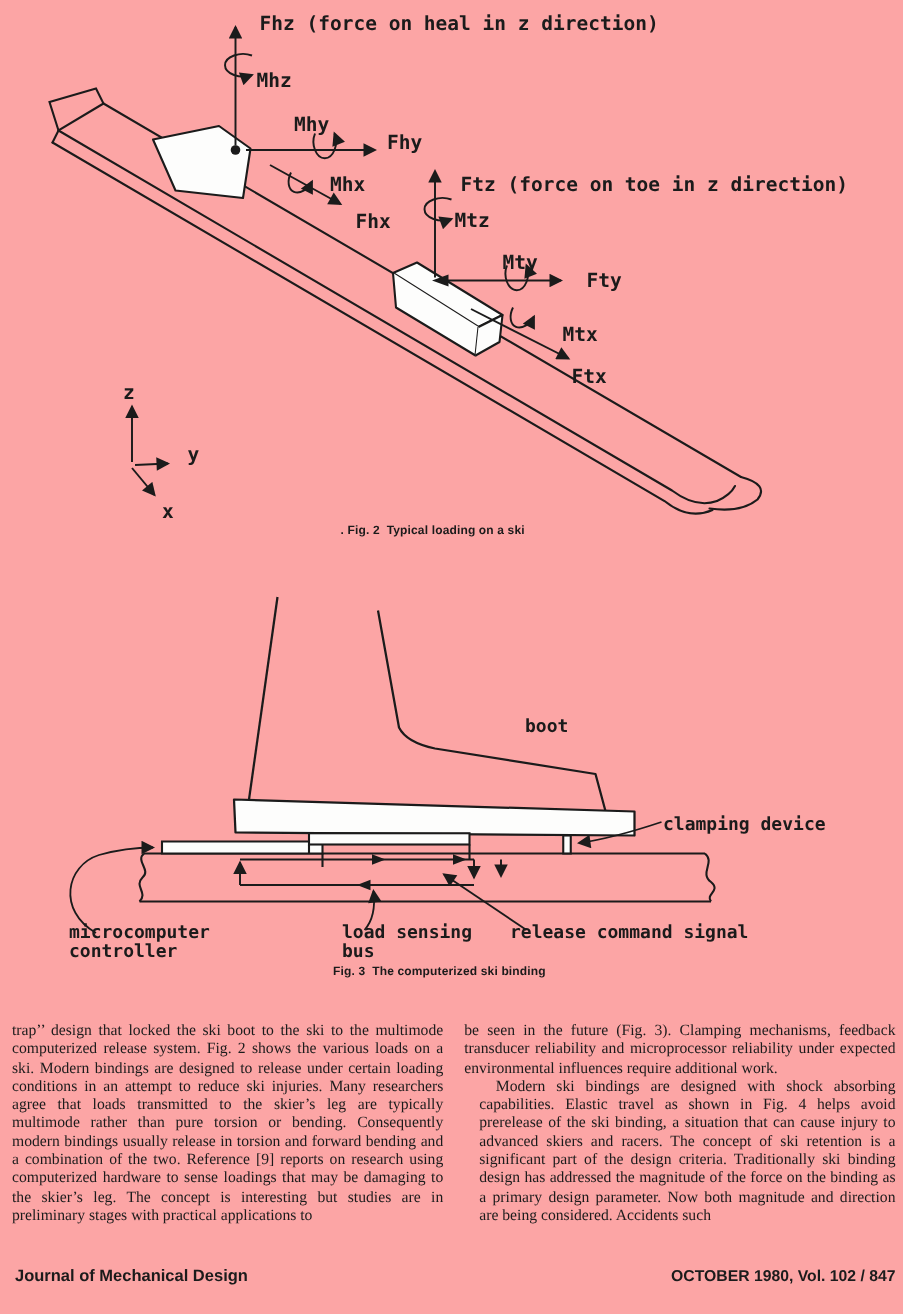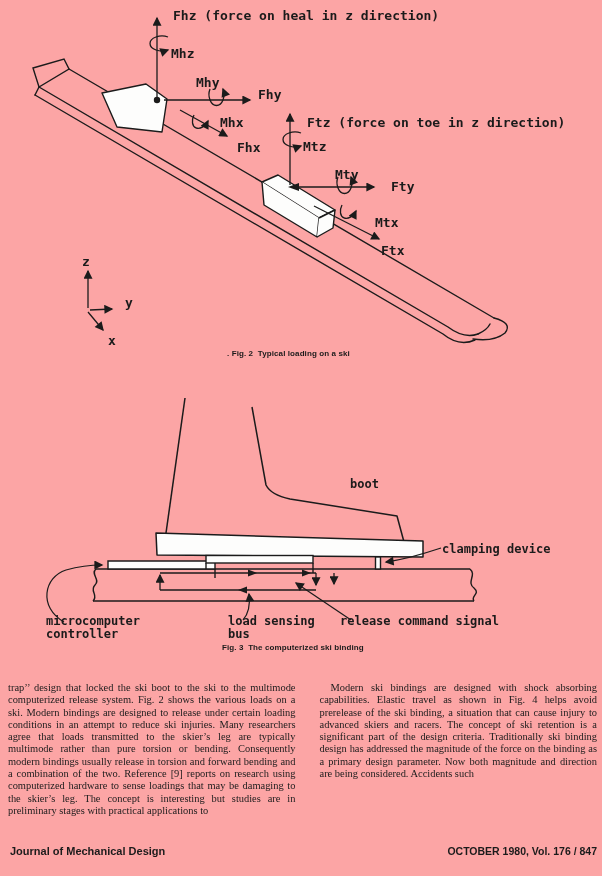--- a/index.html
+++ b/index.html
@@ -155,22 +155,23 @@
     <text class="mlabel3" x="340" y="240">release command signal</text>
 
     <text class="figcap" x="222" y="265">Fig. 3 &nbsp;The computerized ski binding</text>
   </svg>
 
   <div class="columns">
     <div class="col">
       <p>trap’’ design that locked the ski boot to the ski to the multimode computerized release system. Fig. 2 shows the various loads on a ski. Modern bindings are designed to release under certain loading conditions in an attempt to reduce ski injuries. Many researchers agree that loads transmitted to the skier’s leg are typically multimode rather than pure torsion or bending. Consequently modern bindings usually release in torsion and forward bending and a combination of the two. Reference [9] reports on research using computerized hardware to sense loadings that may be damaging to the skier’s leg. The concept is interesting but studies are in preliminary stages with practical applications to</p>
     </div>
     <div class="col">
+      <p>be seen in the future (Fig. 3). Clamping mechanisms, feedback transducer reliability and microprocessor reliability under expected environmental influences require additional work.</p>
       <p class="indented">Modern ski bindings are designed with shock absorbing capabilities. Elastic travel as shown in Fig. 4 helps avoid prerelease of the ski binding, a situation that can cause injury to advanced skiers and racers. The concept of ski retention is a significant part of the design criteria. Traditionally ski binding design has addressed the magnitude of the force on the binding as a primary design parameter. Now both magnitude and direction are being considered. Accidents such</p>
     </div>
   </div>
 
   <div class="footer">
     <span class="journal">Journal of Mechanical Design</span>
-    <span class="issue">OCTOBER 1980, Vol. 176 / 847</span>
+    <span class="issue">OCTOBER 1980, Vol. 102 / 847</span>
   </div>
 
 </div>
 
 </body></html>

